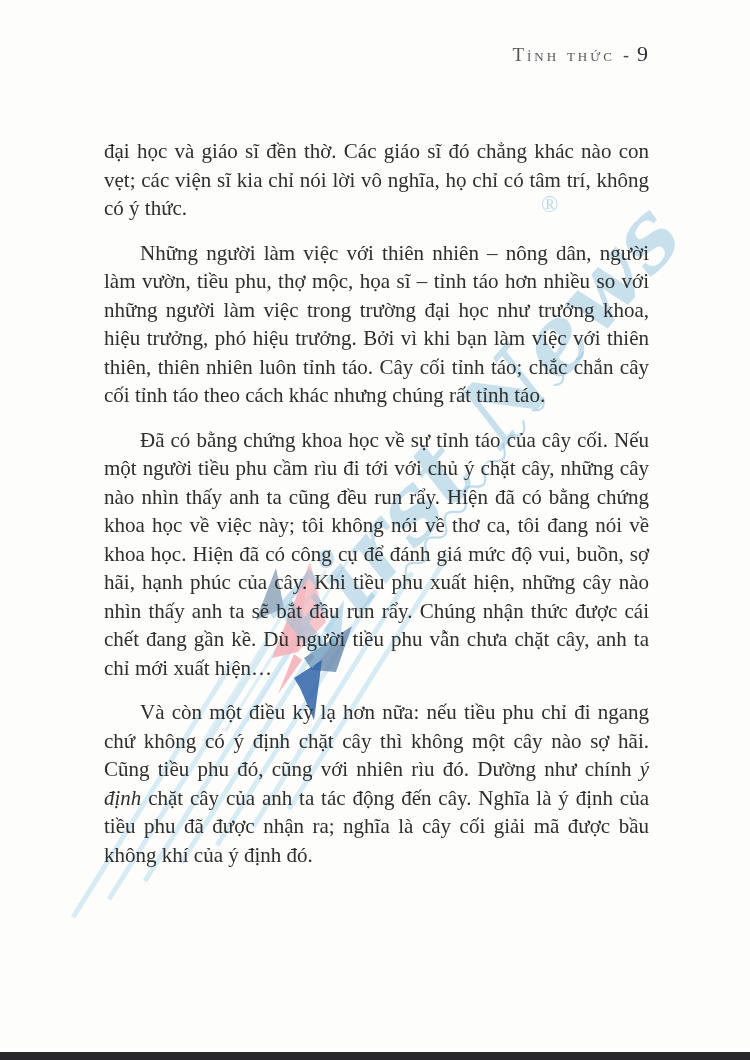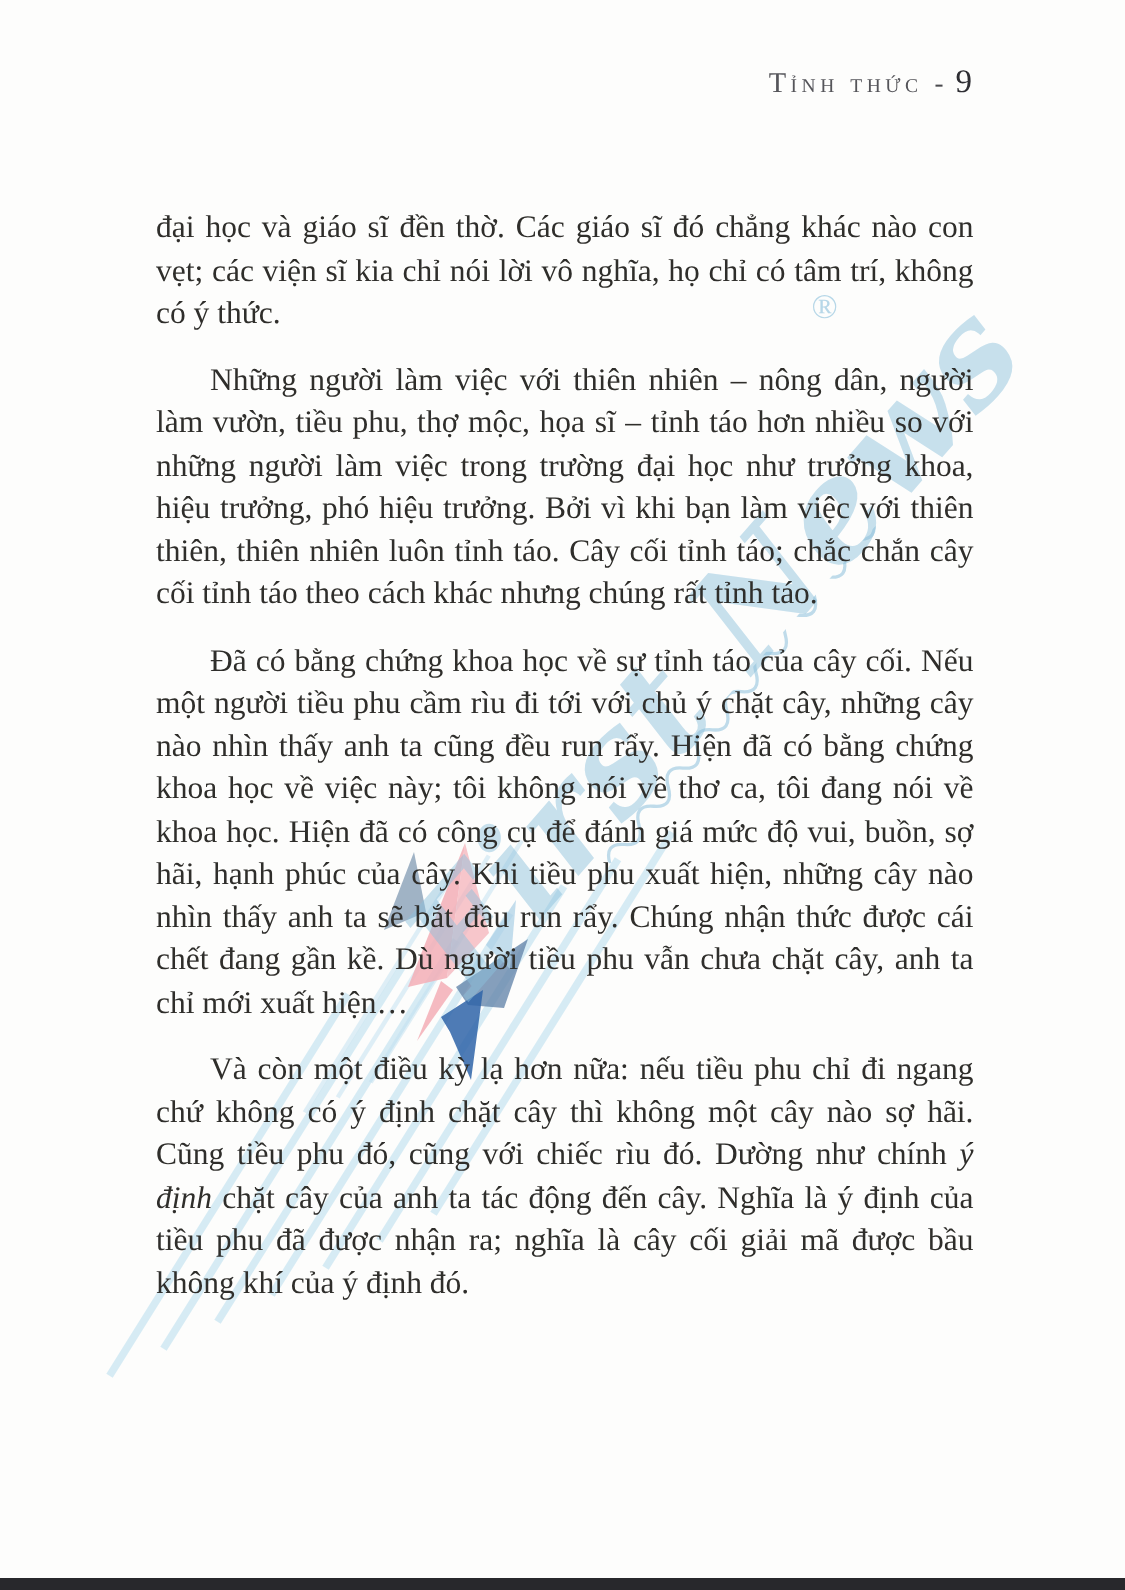--- a/index.html
+++ b/index.html
@@ -162,18 +162,18 @@
   <header class="page-header">
     <span class="running-title">Tỉnh thức</span>
     <span class="header-sep">-</span>
     <span class="page-number">9</span>
   </header>
 
   <main class="page-body">
       <p><span>đại học và giáo sĩ đền thờ. Các giáo sĩ đó chẳng khác nào con vẹt; các viện sĩ kia chỉ nói lời vô nghĩa, họ chỉ có tâm trí, không có ý thức.</span></p>
       <p><span>Những người làm việc với thiên nhiên – nông dân, người làm vườn, tiều phu, thợ mộc, họa sĩ – tỉnh táo hơn nhiều so với những người làm việc trong trường đại học như trưởng khoa, hiệu trưởng, phó hiệu trưởng. Bởi vì khi bạn làm việc với thiên thiên, thiên nhiên luôn tỉnh táo. Cây cối tỉnh táo; chắc chắn cây cối tỉnh táo theo cách khác nhưng chúng rất tỉnh táo.</span></p>
       <p><span>Đã có bằng chứng khoa học về sự tỉnh táo của cây cối. Nếu một người tiều phu cầm rìu đi tới với chủ ý chặt cây, những cây nào nhìn thấy anh ta cũng đều run rẩy. Hiện đã có bằng chứng khoa học về việc này; tôi không nói về thơ ca, tôi đang nói về khoa học. Hiện đã có công cụ để đánh giá mức độ vui, buồn, sợ hãi, hạnh phúc của cây. Khi tiều phu xuất hiện, những cây nào nhìn thấy anh ta sẽ bắt đầu run rẩy. Chúng nhận thức được cái chết đang gần kề. Dù người tiều phu vẫn chưa chặt cây, anh ta chỉ mới xuất hiện…</span></p>
-      <p><span>Và còn một điều kỳ lạ hơn nữa: nếu tiều phu chỉ đi ngang chứ không có ý định chặt cây thì không một cây nào sợ hãi. Cũng tiều phu đó, cũng với chiếc rìu đó. Dường như chính </span><em>ý định</em><span> chặt cây của anh ta tác động đến cây. Nghĩa là ý định của tiều phu đã được nhận ra; nghĩa là cây cối giải mã được bầu không khí của ý định đó.</span></p>
+      <p><span>Và còn một điều kỳ lạ hơn nữa: nếu tiều phu chỉ đi ngang chứ không có ý định chặt cây thì không một cây nào sợ hãi. Cũng tiều phu đó, cũng với nhiên rìu đó. Dường như chính </span><em>ý định</em><span> chặt cây của anh ta tác động đến cây. Nghĩa là ý định của tiều phu đã được nhận ra; nghĩa là cây cối giải mã được bầu không khí của ý định đó.</span></p>
     </main>
 
   <div class="scan-edge-bar"></div>
 
 </div>
 
 </body></html>

